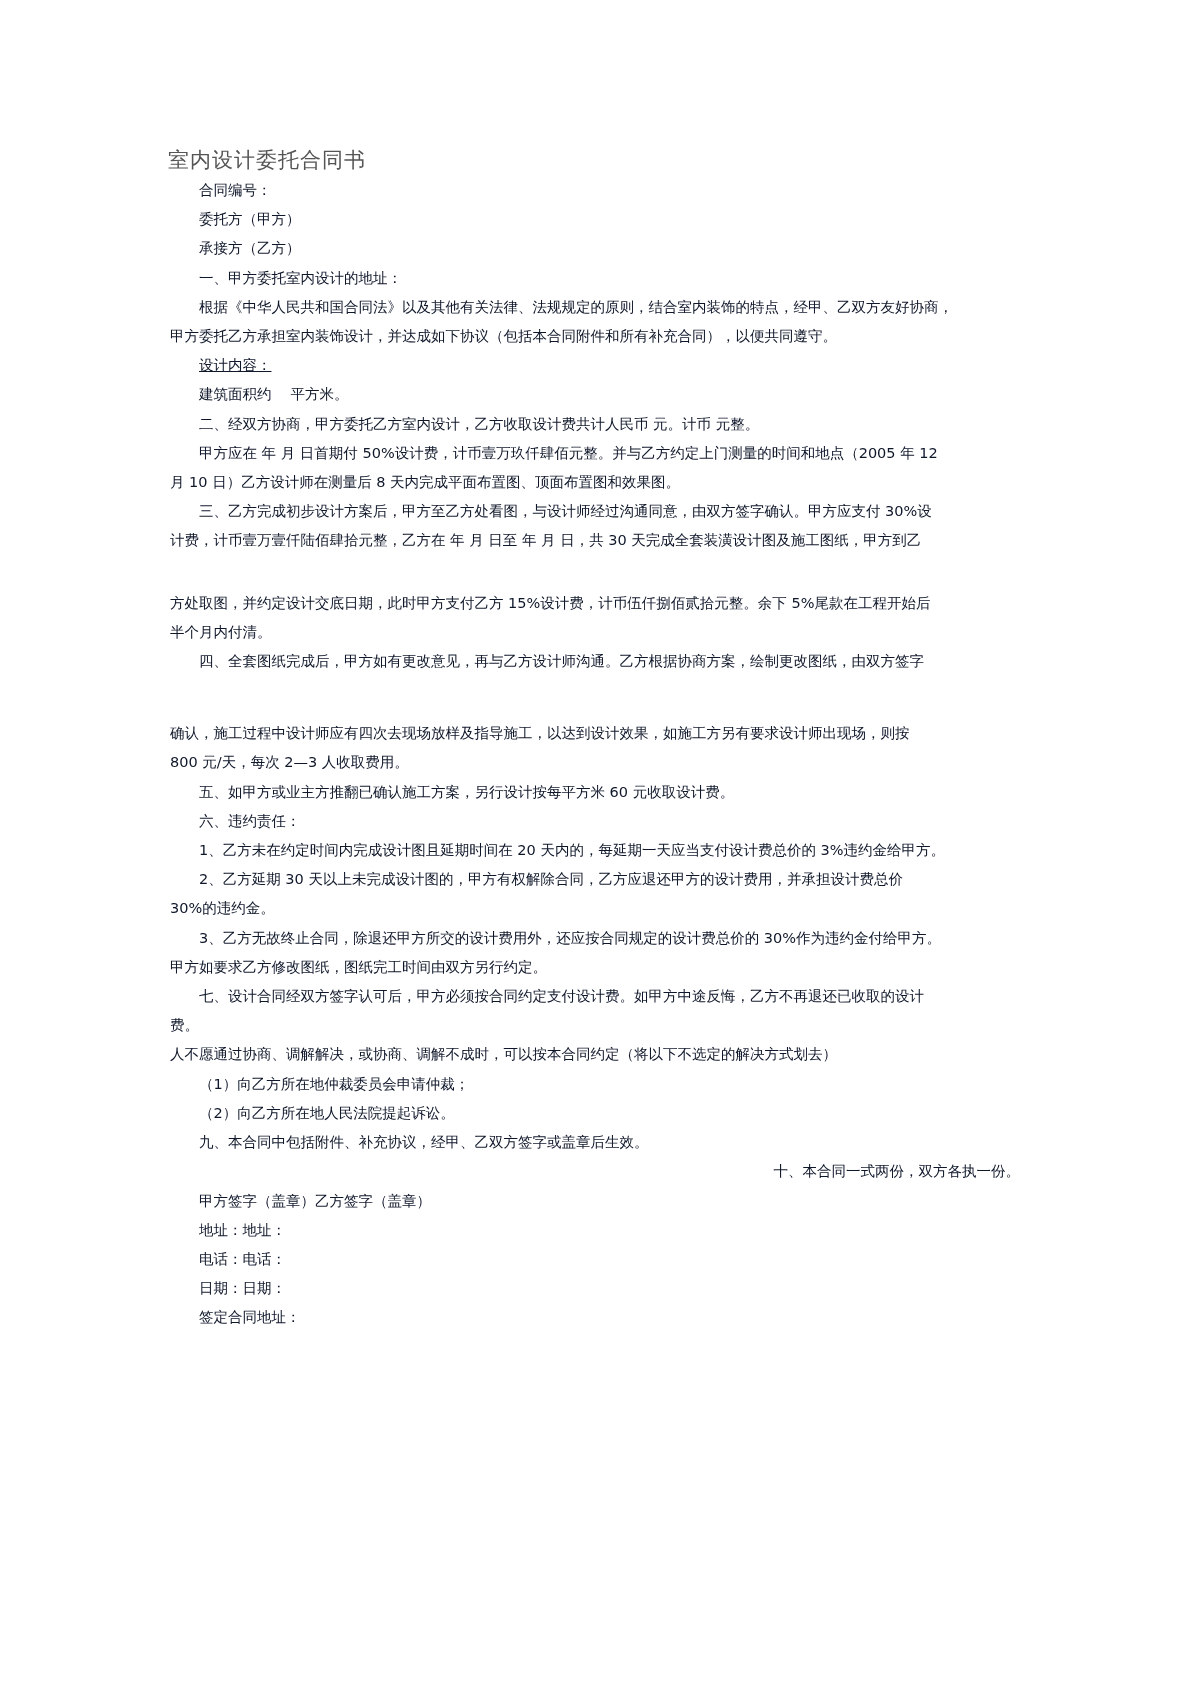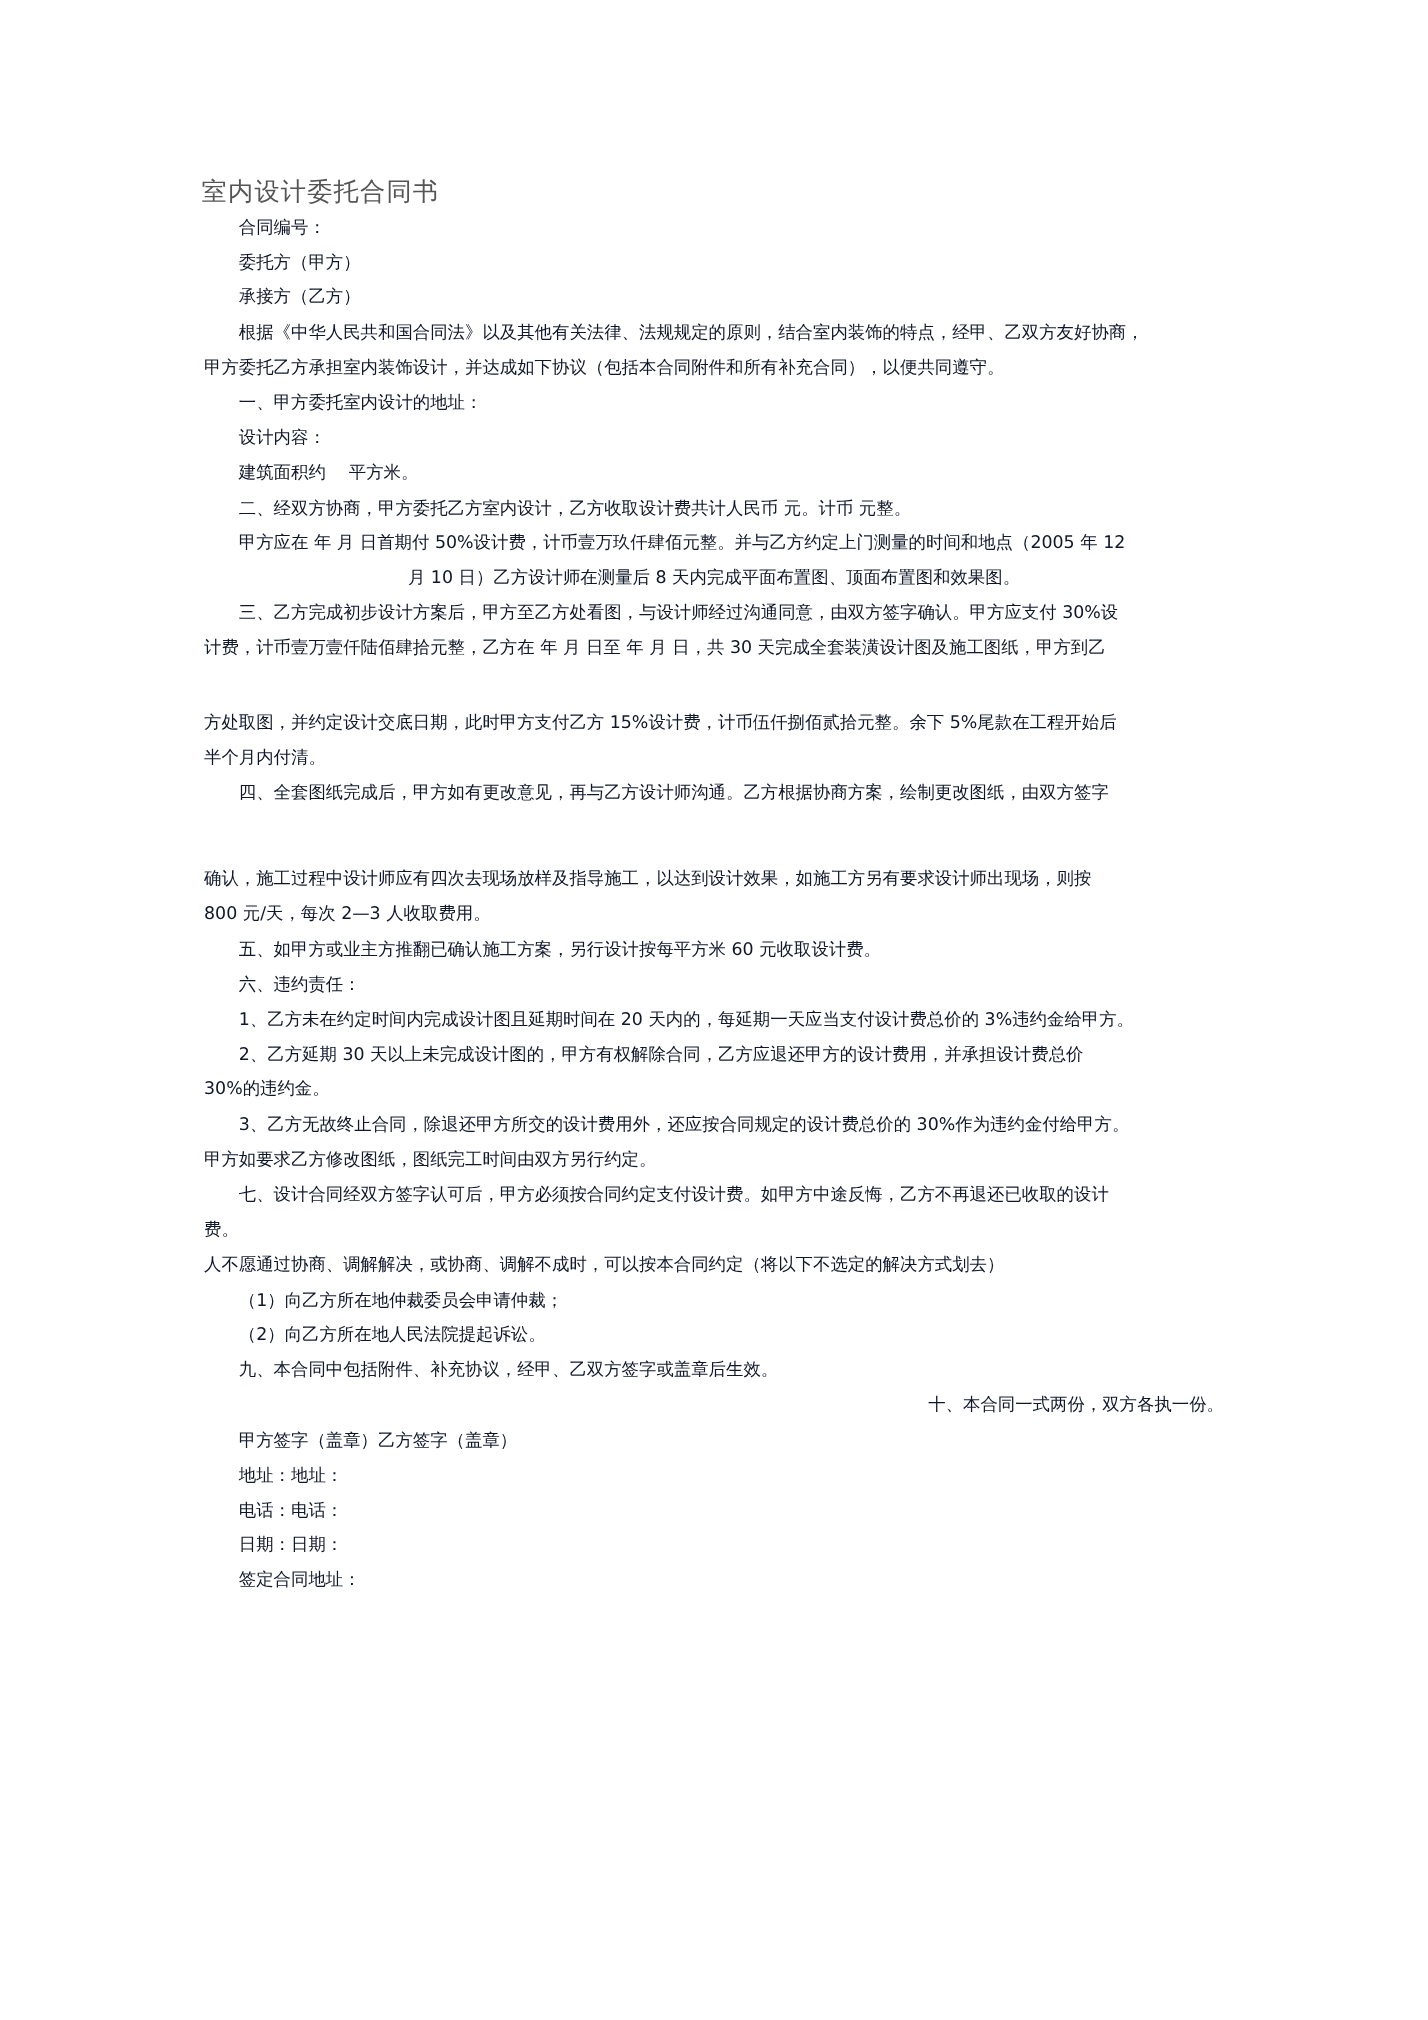--- a/index.html
+++ b/index.html
@@ -27,38 +27,38 @@
   <div class="p-block">
         <div class="seg" style="padding-left: 29px;">合同编号：</div>
       </div>
       <div class="p-block">
         <div class="seg" style="padding-left: 29px;">委托方（甲方）</div>
       </div>
       <div class="p-block">
         <div class="seg" style="padding-left: 29px;">承接方（乙方）</div>
       </div>
       <div class="p-block">
+        <div class="seg" style="padding-left: 29px;">一、甲方委托室内设计的地址：</div>
+      </div>
+      <div class="p-block">
         <div class="seg" style="padding-left: 29px;">根据《中华人民共和国合同法》以及其他有关法律、法规规定的原则，结合室内装饰的特点，经甲、乙双方友好协商，</div>
         <div class="seg" style="padding-left: 0px;">甲方委托乙方承担室内装饰设计，并达成如下协议（包括本合同附件和所有补充合同），以便共同遵守。</div>
       </div>
       <div class="p-block">
-        <div class="seg" style="padding-left: 29px;">一、甲方委托室内设计的地址：</div>
-      </div>
-      <div class="p-block">
-        <div class="seg" style="padding-left: 29px;">设计内容：</div>
+        <div class="seg" style="padding-left: 29px; text-decoration: underline;">设计内容：</div>
       </div>
       <div class="p-block">
         <div class="seg" style="padding-left: 29px;">建筑面积约　 平方米。</div>
       </div>
       <div class="p-block">
         <div class="seg" style="padding-left: 29px;">二、经双方协商，甲方委托乙方室内设计，乙方收取设计费共计人民币 元。计币 元整。</div>
       </div>
       <div class="p-block">
         <div class="seg" style="padding-left: 29px;">甲方应在 年 月 日首期付 50%设计费，计币壹万玖仟肆佰元整。并与乙方约定上门测量的时间和地点（2005 年 12</div>
-        <div class="seg" style="padding-left: 0px; text-align: center;">月 10 日）乙方设计师在测量后 8 天内完成平面布置图、顶面布置图和效果图。</div>
+        <div class="seg" style="padding-left: 0px;">月 10 日）乙方设计师在测量后 8 天内完成平面布置图、顶面布置图和效果图。</div>
       </div>
       <div class="p-block">
         <div class="seg" style="padding-left: 29px;">三、乙方完成初步设计方案后，甲方至乙方处看图，与设计师经过沟通同意，由双方签字确认。甲方应支付 30%设</div>
         <div class="seg" style="padding-left: 0px;">计费，计币壹万壹仟陆佰肆拾元整，乙方在 年 月 日至 年 月 日，共 30 天完成全套装潢设计图及施工图纸，甲方到乙</div>
         <div class="seg" style="padding-left: 0px; margin-top: 33px;">方处取图，并约定设计交底日期，此时甲方支付乙方 15%设计费，计币伍仟捌佰贰拾元整。余下 5%尾款在工程开始后</div>
         <div class="seg" style="padding-left: 0px;">半个月内付清。</div>
       </div>
       <div class="p-block">
         <div class="seg" style="padding-left: 29px;">四、全套图纸完成后，甲方如有更改意见，再与乙方设计师沟通。乙方根据协商方案，绘制更改图纸，由双方签字</div>
         <div class="seg" style="padding-left: 0px; margin-top: 43px;">确认，施工过程中设计师应有四次去现场放样及指导施工，以达到设计效果，如施工方另有要求设计师出现场，则按</div>

